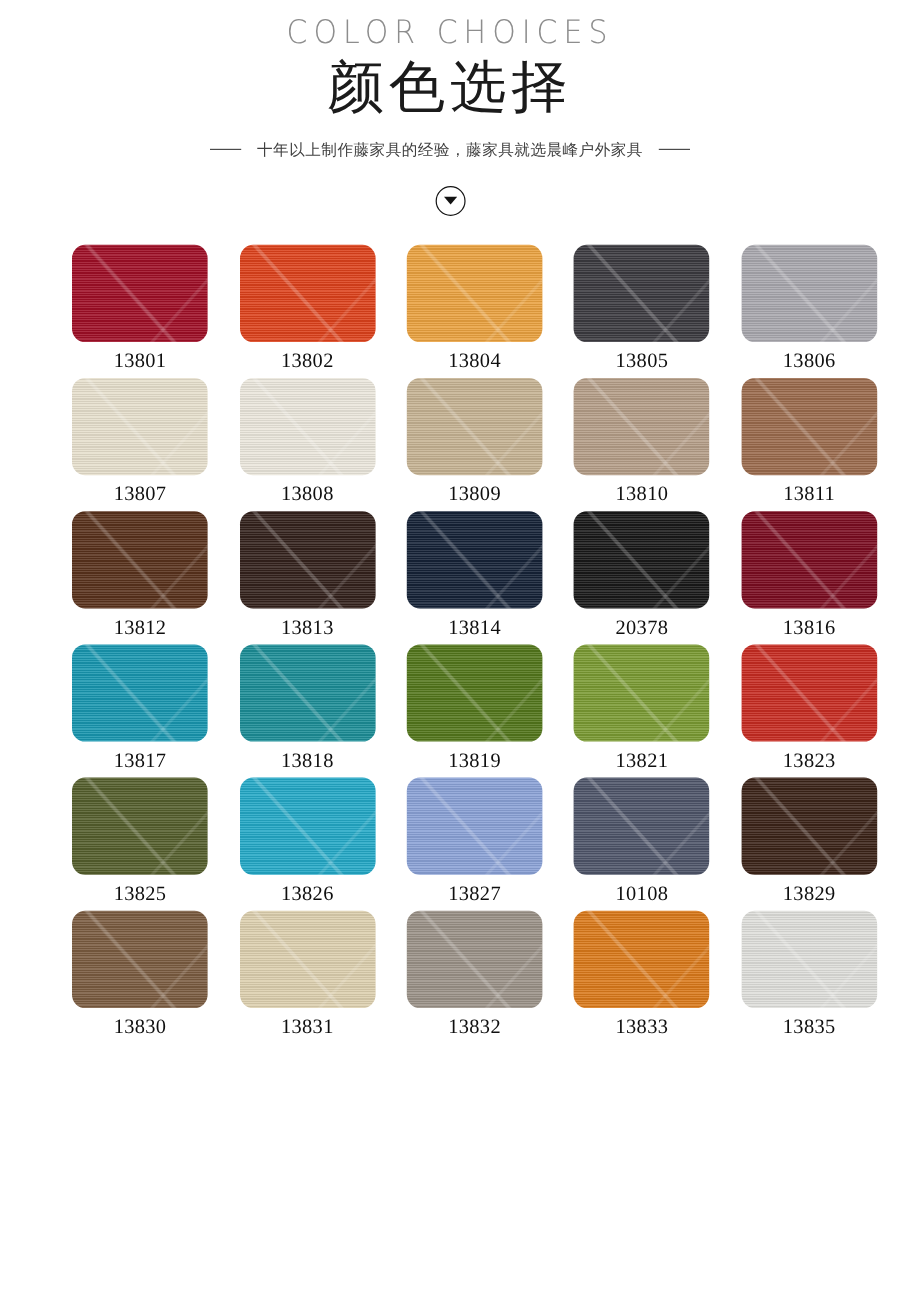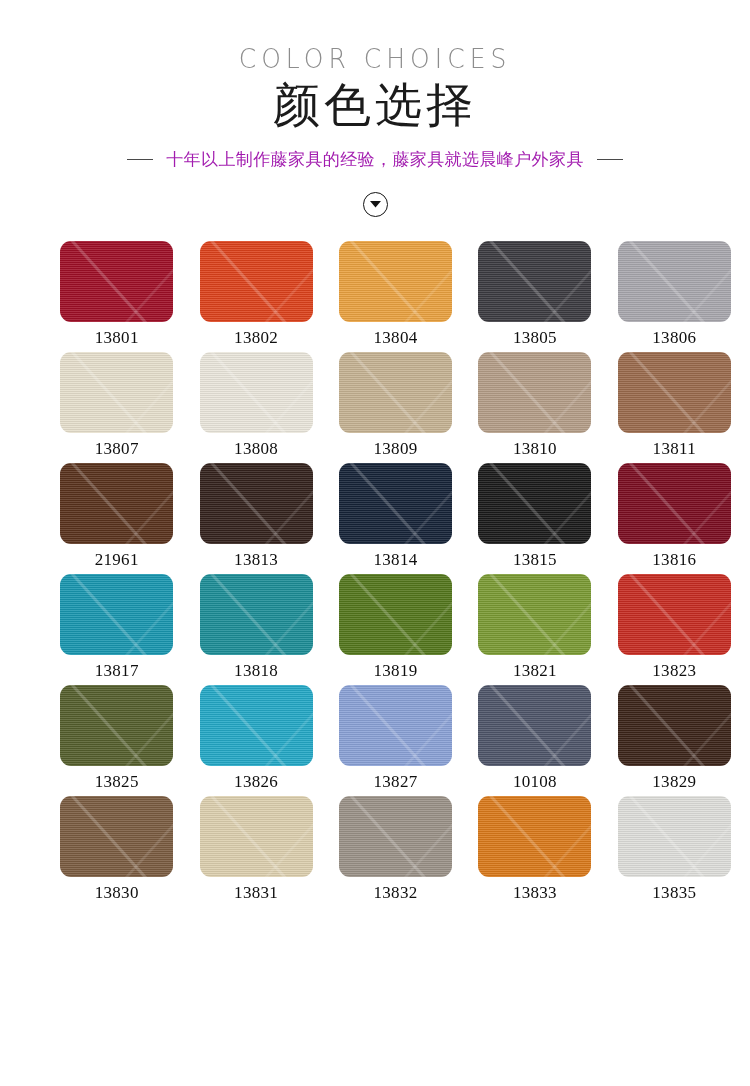--- a/index.html
+++ b/index.html
@@ -11,21 +11,21 @@
     width: 750px;
     height: 1086px;
     font-family: "Liberation Sans", sans-serif;
     color: #1a1a1a;
     overflow: hidden;
     position: relative;
   }
 
   
   .header {
-    padding-top: 46px;
+    padding-top: 14px;
     text-align: center;
   }
   .title-en {
     font-family: "DejaVu Sans", sans-serif;
     font-size: 25px;
     letter-spacing: 5px;
     color: #8d8d8d;
     font-weight: 300;
     line-height: 1;
     margin: 0;
@@ -47,22 +47,22 @@
     gap: 13px;
     margin-top: 16px;
   }
   .rule {
     width: 26px;
     height: 1px;
     background: #4a4a4a;
   }
   .subtitle {
     font-family: Liberation Serif, serif;
-    font-size: 17px;
-    color: #a21caf;
+    font-size: 13px;
+    color: #404040;
     letter-spacing: 0.4px;
     white-space: nowrap;
   }
   .chevron-wrap {
     margin-top: 21px;
     display: flex;
     justify-content: center;
   }
   .chevron-circle {
     width: 25px;
@@ -188,33 +188,33 @@
     <div class="cell">
       <div class="swatch" style="background: rgb(180, 157, 135);"></div>
       <div class="label">13810</div>
     </div>
     <div class="cell">
       <div class="swatch" style="background: rgb(154, 106, 76);"></div>
       <div class="label">13811</div>
     </div>
     <div class="cell">
       <div class="swatch" style="background: rgb(88, 49, 28);"></div>
-      <div class="label">21961</div>
+      <div class="label">13812</div>
     </div>
     <div class="cell">
       <div class="swatch" style="background: rgb(51, 33, 28);"></div>
       <div class="label">13813</div>
     </div>
     <div class="cell">
       <div class="swatch" style="background: rgb(21, 34, 55);"></div>
       <div class="label">13814</div>
     </div>
     <div class="cell">
       <div class="swatch" style="background: rgb(25, 25, 25);"></div>
-      <div class="label">13815</div>
+      <div class="label">20378</div>
     </div>
     <div class="cell">
       <div class="swatch" style="background: rgb(122, 12, 32);"></div>
       <div class="label">13816</div>
     </div>
     <div class="cell">
       <div class="swatch" style="background: rgb(24, 150, 175);"></div>
       <div class="label">13817</div>
     </div>
     <div class="cell">

